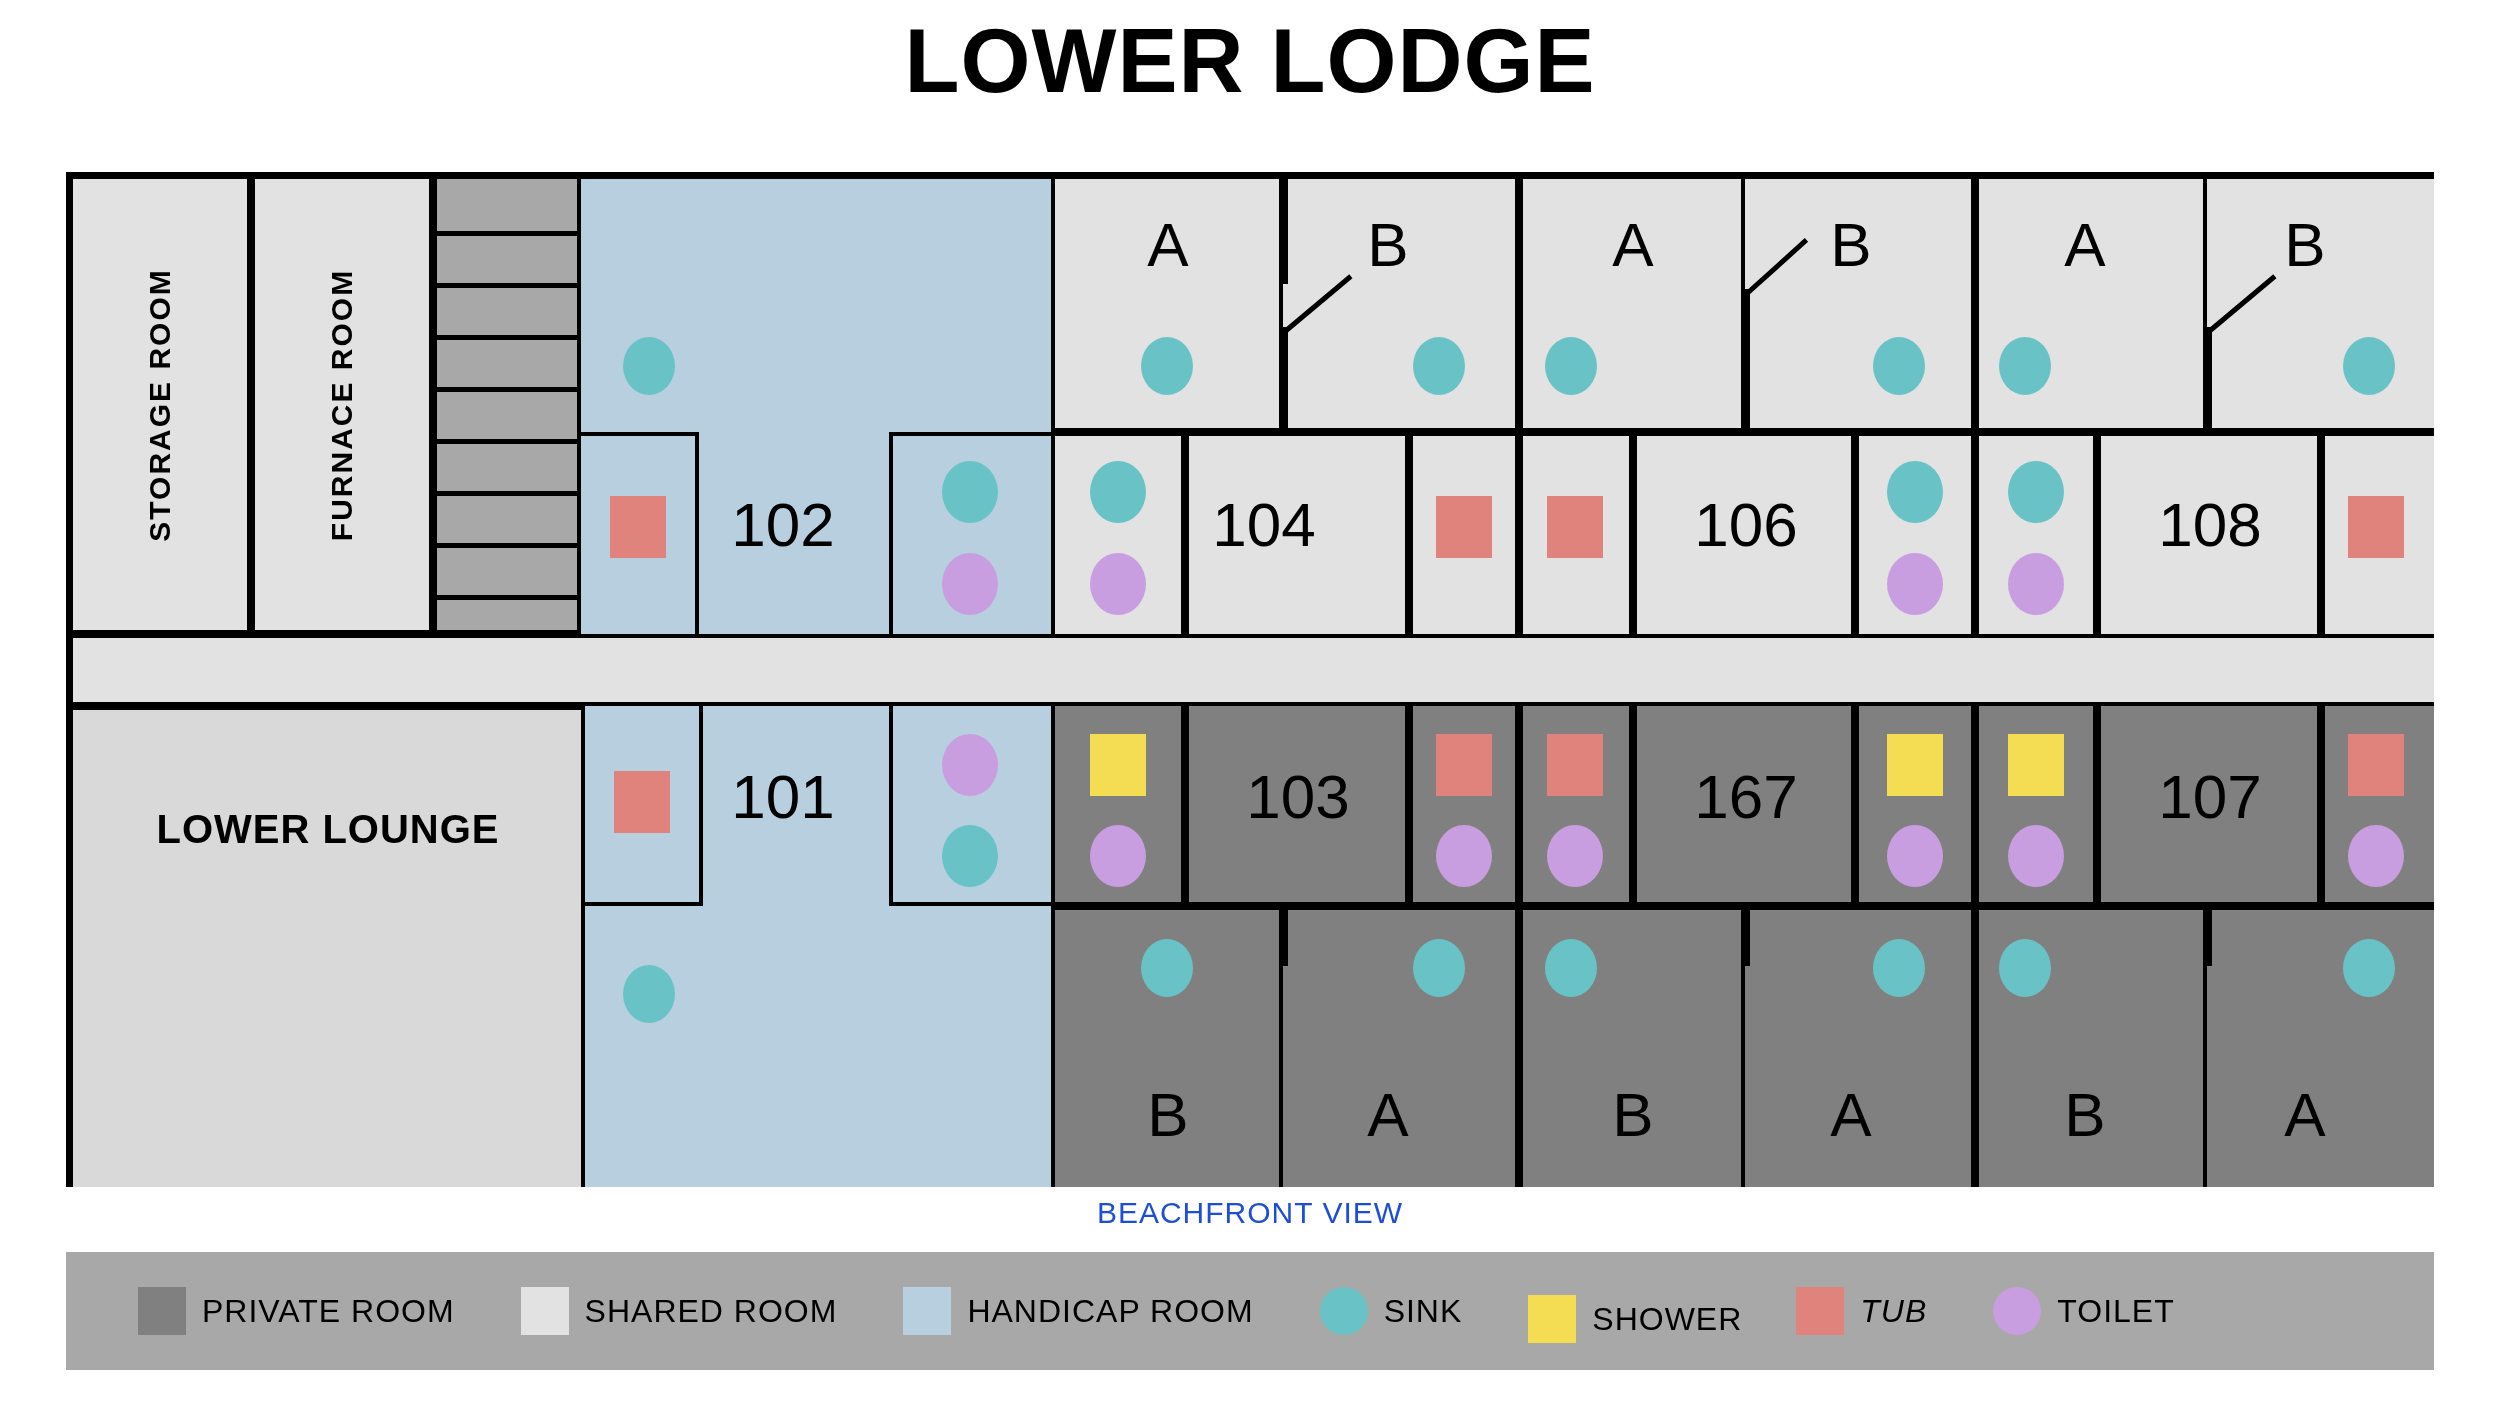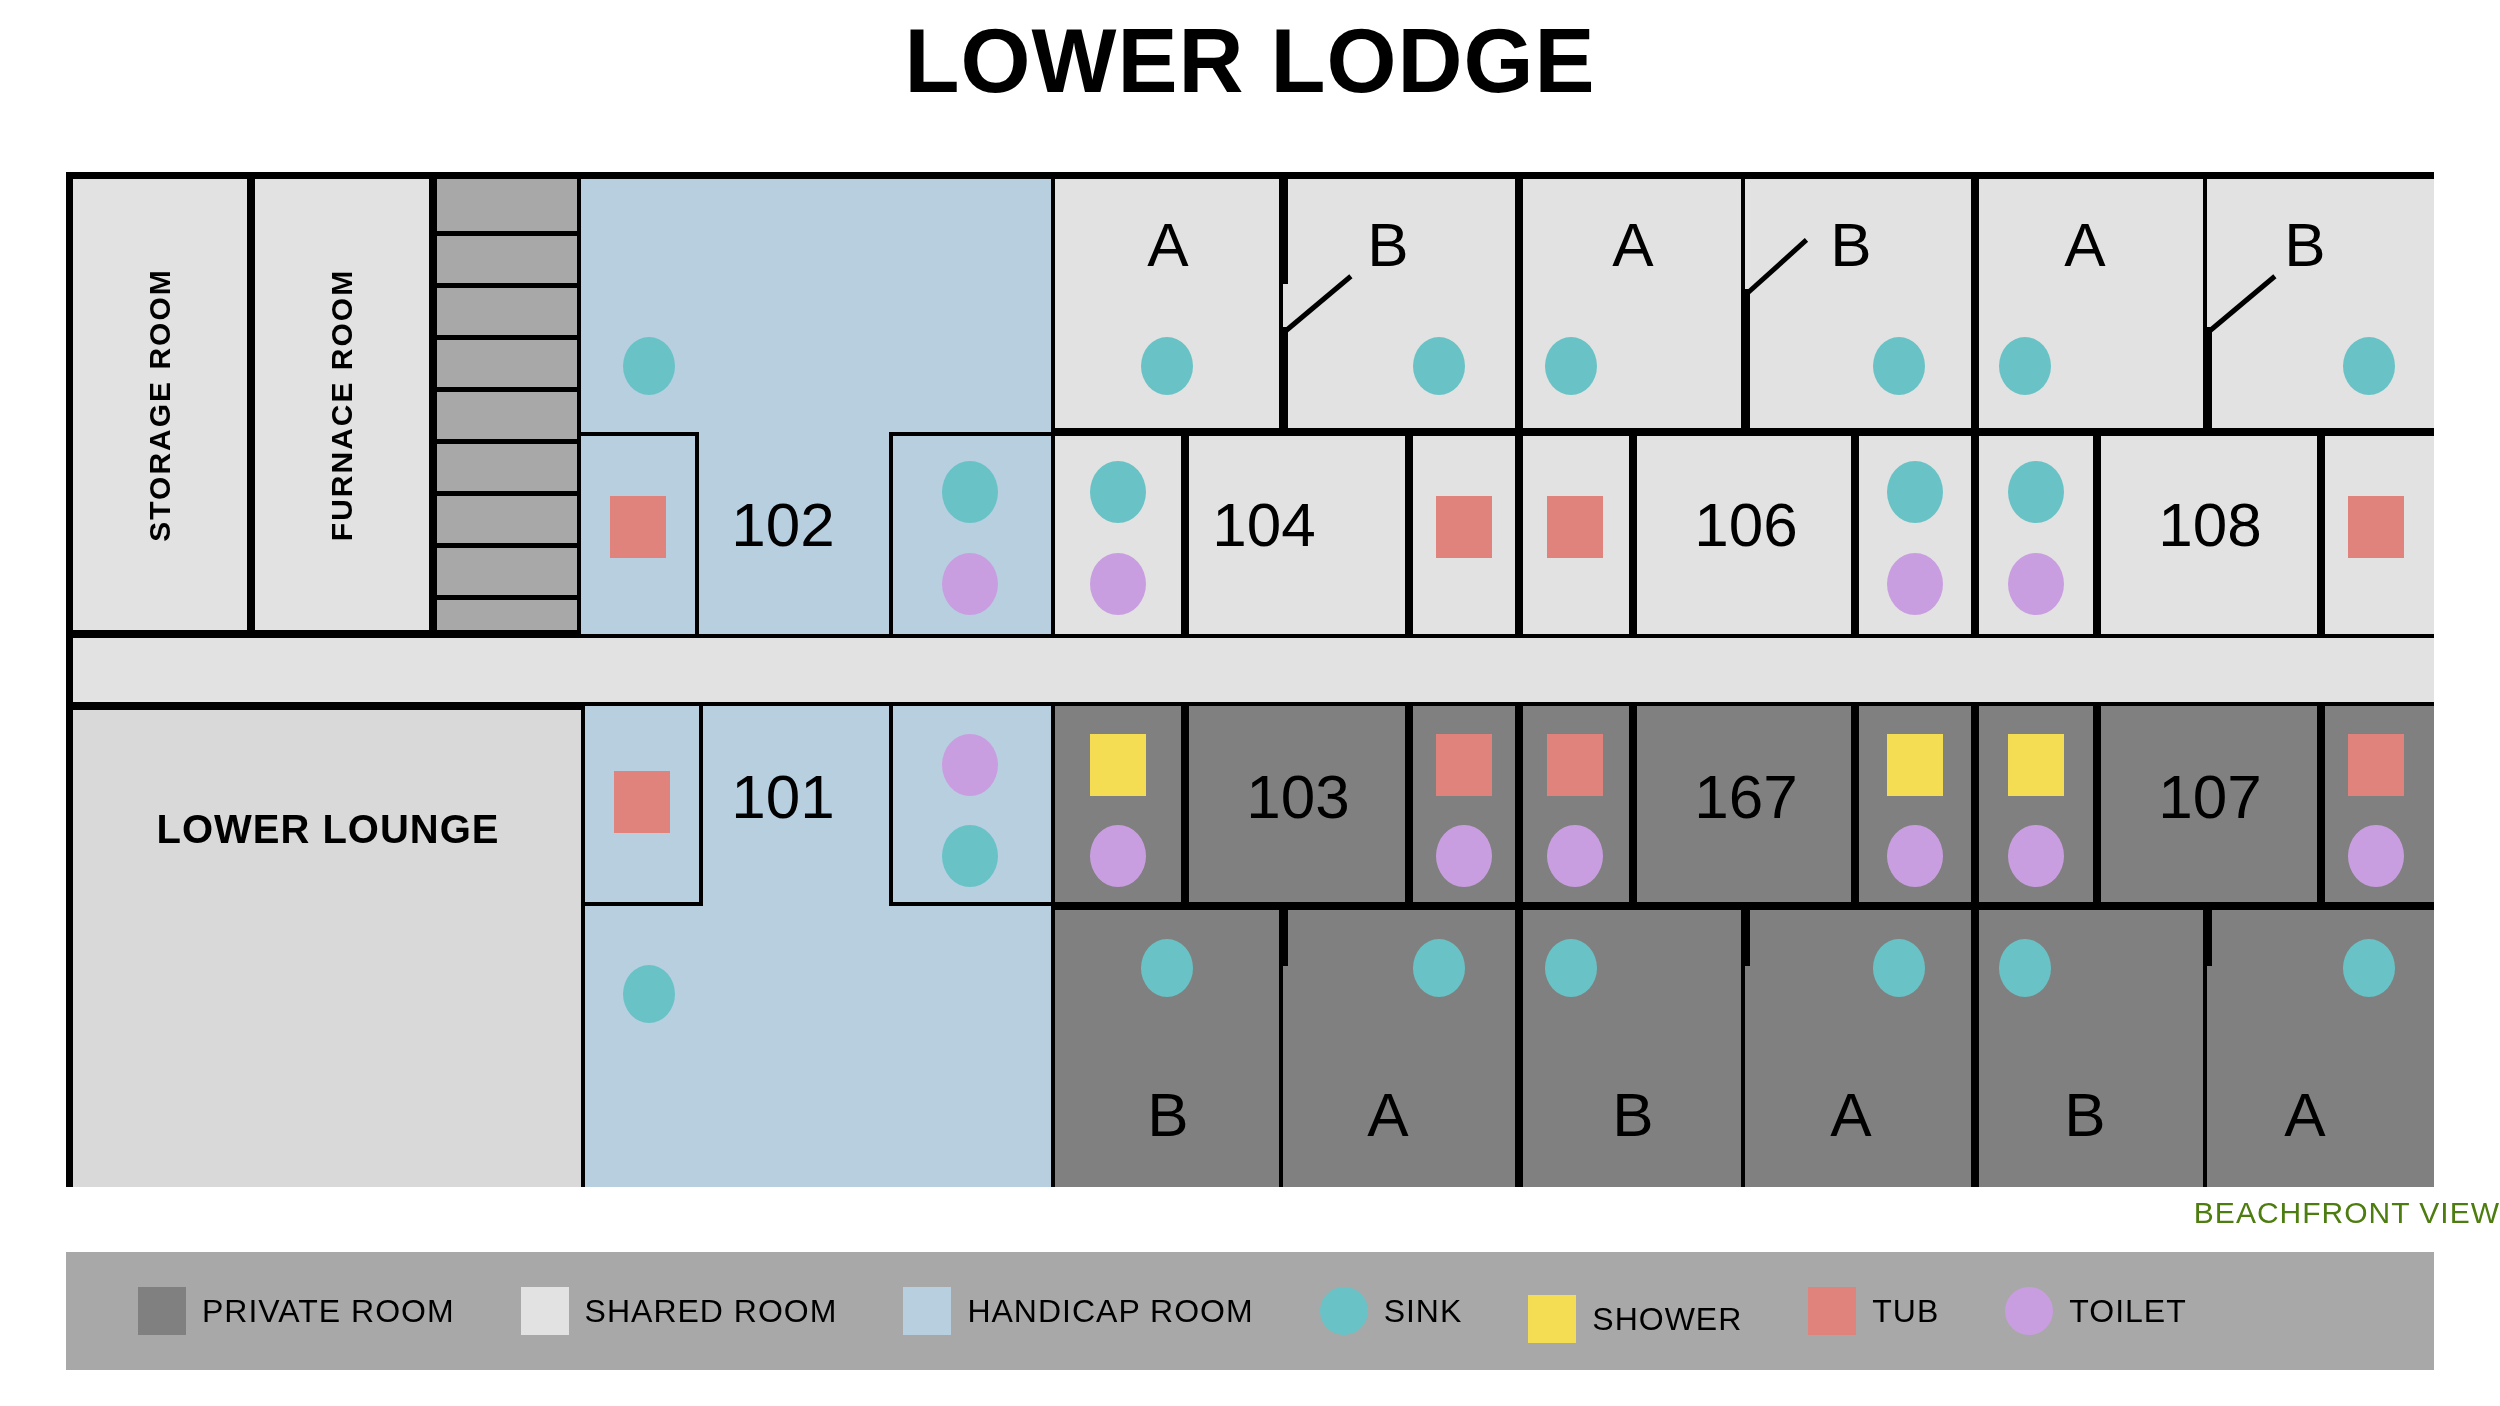--- a/index.html
+++ b/index.html
@@ -130,24 +130,24 @@
     background: #000;
     height: 5px;
     transform-origin: 0 50%;
   }
 
   
   #beach {
     position: absolute;
     left: 0; top: 1196px;
     width: 2500px;
-    text-align: right;
+    text-align: center;
     font-size: 30px;
     letter-spacing: 1px;
-    color: #4d7c0f;
+    color: #1d4ed8;
   }
 
   
   #legend {
     position: absolute;
     left: 66px; top: 1252px;
     width: 2368px;
     height: 118px;
     background: #a8a8a8;
     display: flex;
@@ -354,21 +354,21 @@
       <span class="legtext">HANDICAP ROOM</span>
     </div>
     <div class="legitem" style="margin-left:42px;justify-content:center;">
       <span class="legswatch circle" style="background:#69c3c6;"></span>
       <span class="legtext">SINK</span>
     </div>
     <div class="legitem" style="margin-left:42px;margin-top:16px;">
       <span class="legswatch" style="background:#f4dd52;"></span>
       <span class="legtext">SHOWER</span>
     </div>
-    <div class="legitem" style="margin-left:42px;">
+    <div class="legitem" style="margin-left:30px;font-style:italic;">
       <span class="legswatch" style="background:#e0837c;"></span>
       <span class="legtext">TUB</span>
     </div>
     <div class="legitem" style="margin-left:42px;">
       <span class="legswatch circle" style="background:#c99ee0;"></span>
       <span class="legtext">TOILET</span>
     </div>
   </div>
 
 </div>

